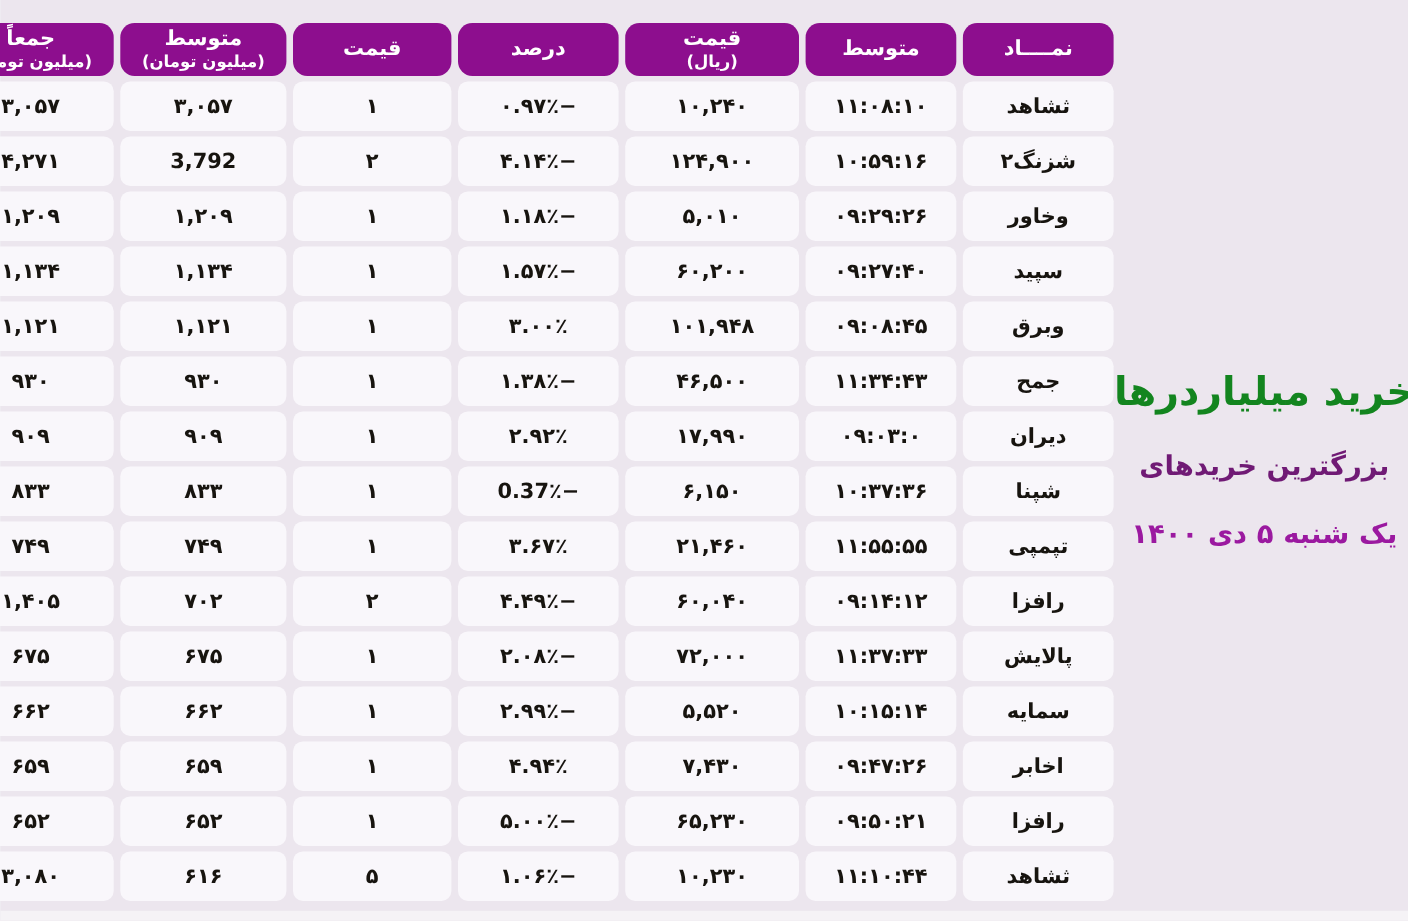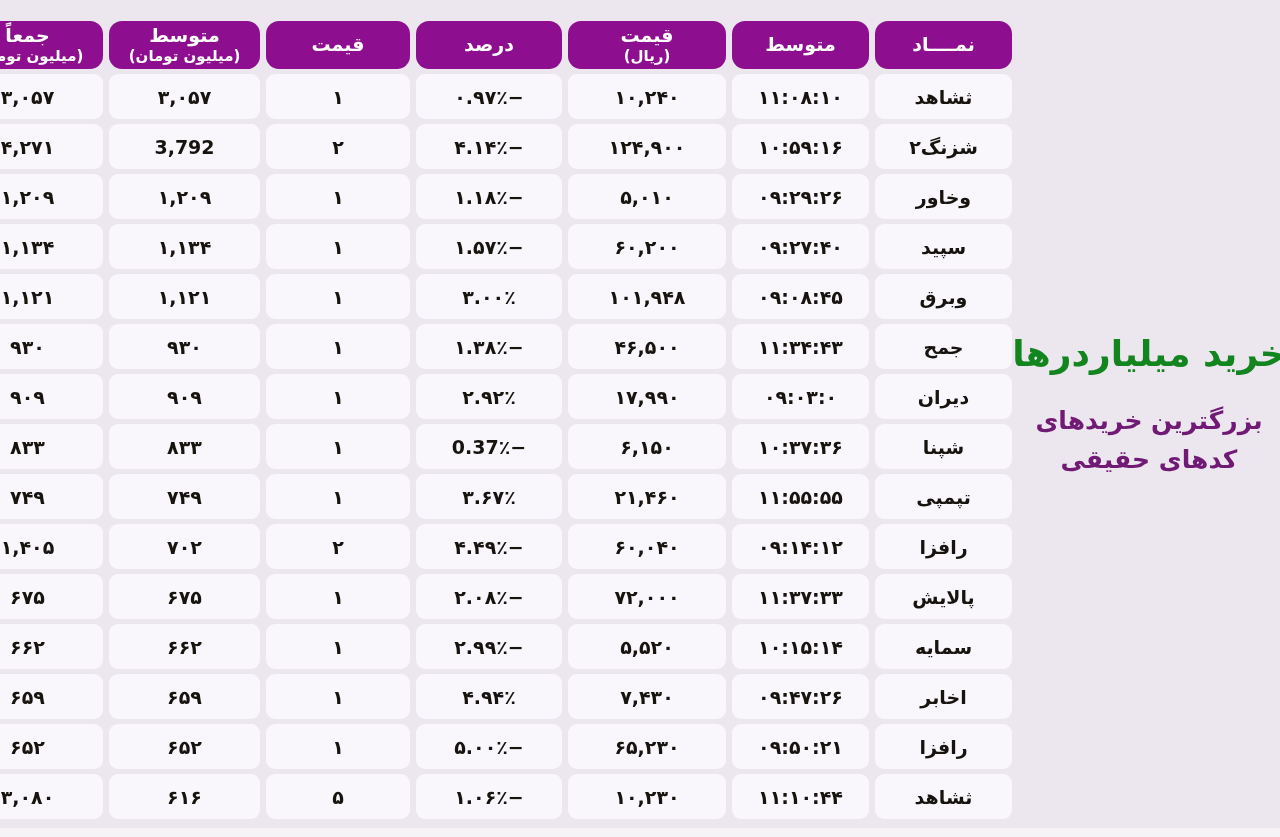--- a/index.html
+++ b/index.html
@@ -318,17 +318,17 @@
             <td>۳,۰۸۰</td>
           </tr>
         </tbody>
     </table>
   </div>
 
   <div class="caption">
     <div class="caption-title">خرید میلیاردرها</div>
     <div class="caption-sub">
       <span>بزرگترین خریدهای</span>
-      <span>کدهای حقیقی</span>
     </div>
+    <div class="caption-date">یک شنبه ۵ دی ۱۴۰۰</div>
   </div>
 
 </div>
 
 </body></html>

